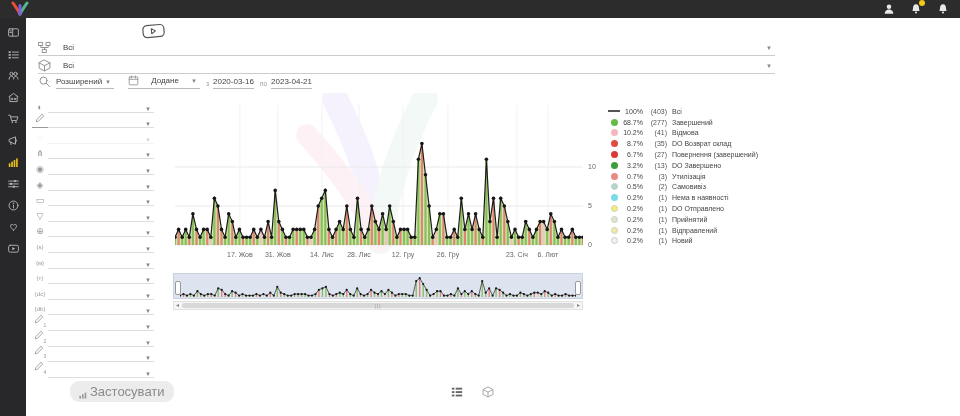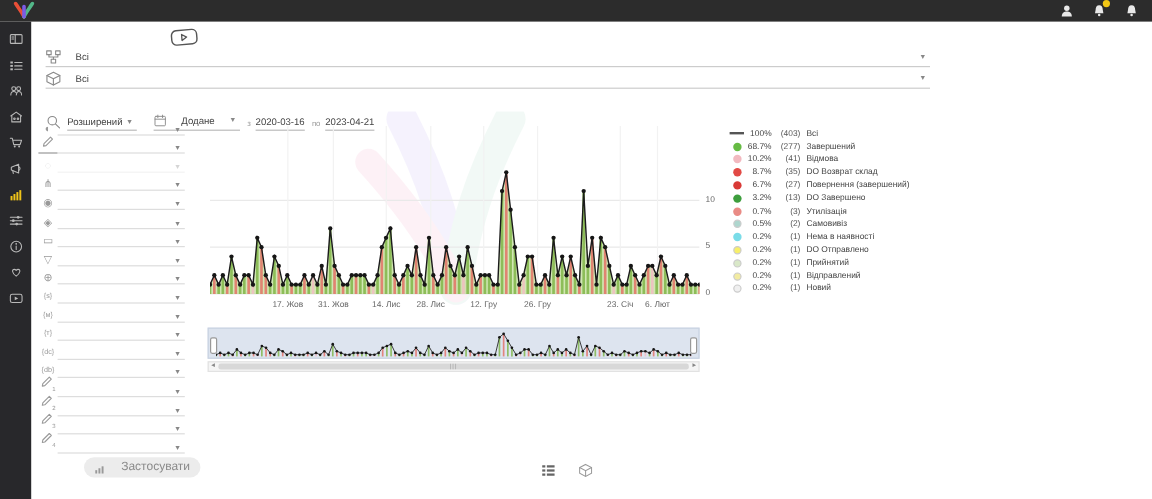--- a/index.html
+++ b/index.html
@@ -24,33 +24,33 @@
   .ic.active *{stroke:#f0c419;}
   .ic.active .f{fill:#f0c419;stroke:none;}
 
   
   .fic{width:13px;height:13px;}
   .fic *{stroke:#8a8a8a;fill:none;stroke-width:1;stroke-linecap:round;stroke-linejoin:round;}
   .frow{position:absolute;left:38px;width:737px;height:15px;display:flex;align-items:center;
         border-bottom:1px solid #ccc;}
   .frow .val{margin-left:12px;font-size:8px;color:#444;flex:1;}
   .caret{font-size:6px;color:#888;margin-right:3px;}
-  .srow{position:absolute;left:38px;top:92px;height:17px;display:flex;align-items:flex-end;font-size:8px;color:#444;}
+  .srow{position:absolute;left:38px;top:72px;height:17px;display:flex;align-items:flex-end;font-size:8px;color:#444;}
   .ugroup{display:flex;align-items:center;border-bottom:1px solid #bbb;padding-bottom:2px;}
   .glabel{font-size:6.5px;color:#999;margin:0 4px 2px 6px;}
 
   
   .fpanel{position:absolute;left:32px;top:97px;width:122px;display:flex;flex-direction:column;}
   .prow{display:flex;align-items:flex-end;height:15.6px;}
   .prow .picon{width:16px;text-align:center;color:#999;font-size:9px;line-height:11px;}
   .prow .pfield{flex:1;border-bottom:1px solid #ddd;display:flex;justify-content:flex-end;height:11px;align-items:flex-end;}
   .prow.disabled{opacity:.35;}
   .glyphtxt{font-size:6px;color:#999;letter-spacing:0;}
   .apply-btn{position:absolute;left:70px;top:381px;background:#ececec;border-radius:9px;
-             padding:3px 9px;font-size:10px;color:#8a8a8a;display:flex;align-items:flex-end;gap:14px;cursor:pointer;}
+             padding:3px 9px;font-size:13px;color:#8a8a8a;display:flex;align-items:flex-end;gap:3px;cursor:pointer;}
 
   
   .ylab{position:absolute;font-size:7px;color:#666;}
   .xlab{position:absolute;top:251px;font-size:7px;color:#666;transform:translateX(-50%);white-space:nowrap;}
   .watermark{position:absolute;left:295px;top:93px;opacity:.07;z-index:0;}
   #main-chart{position:absolute;left:175px;top:100px;z-index:1;}
 
   
   .minimap{position:absolute;left:173px;top:273px;width:410px;height:26px;background:#dde4ef;
            border:1px solid #c9d2e2;box-sizing:border-box;}

